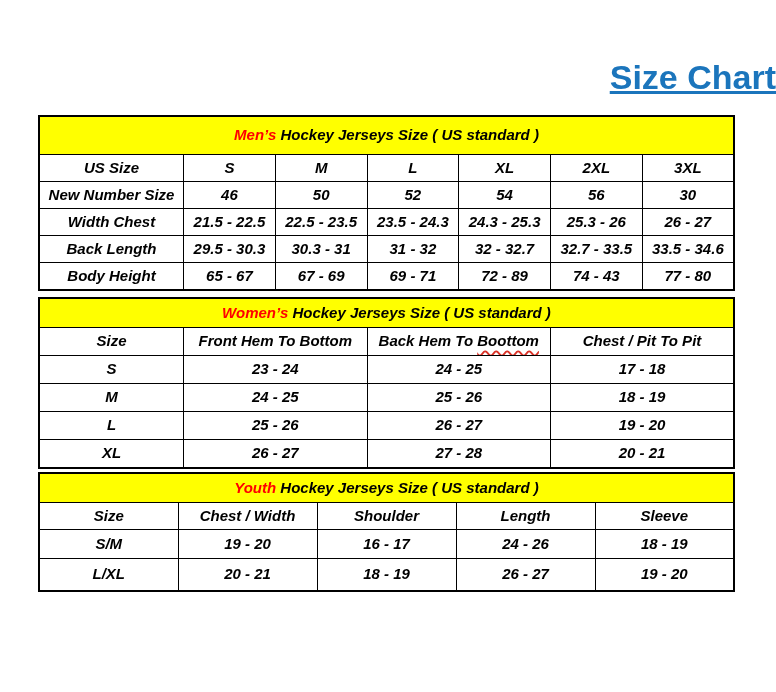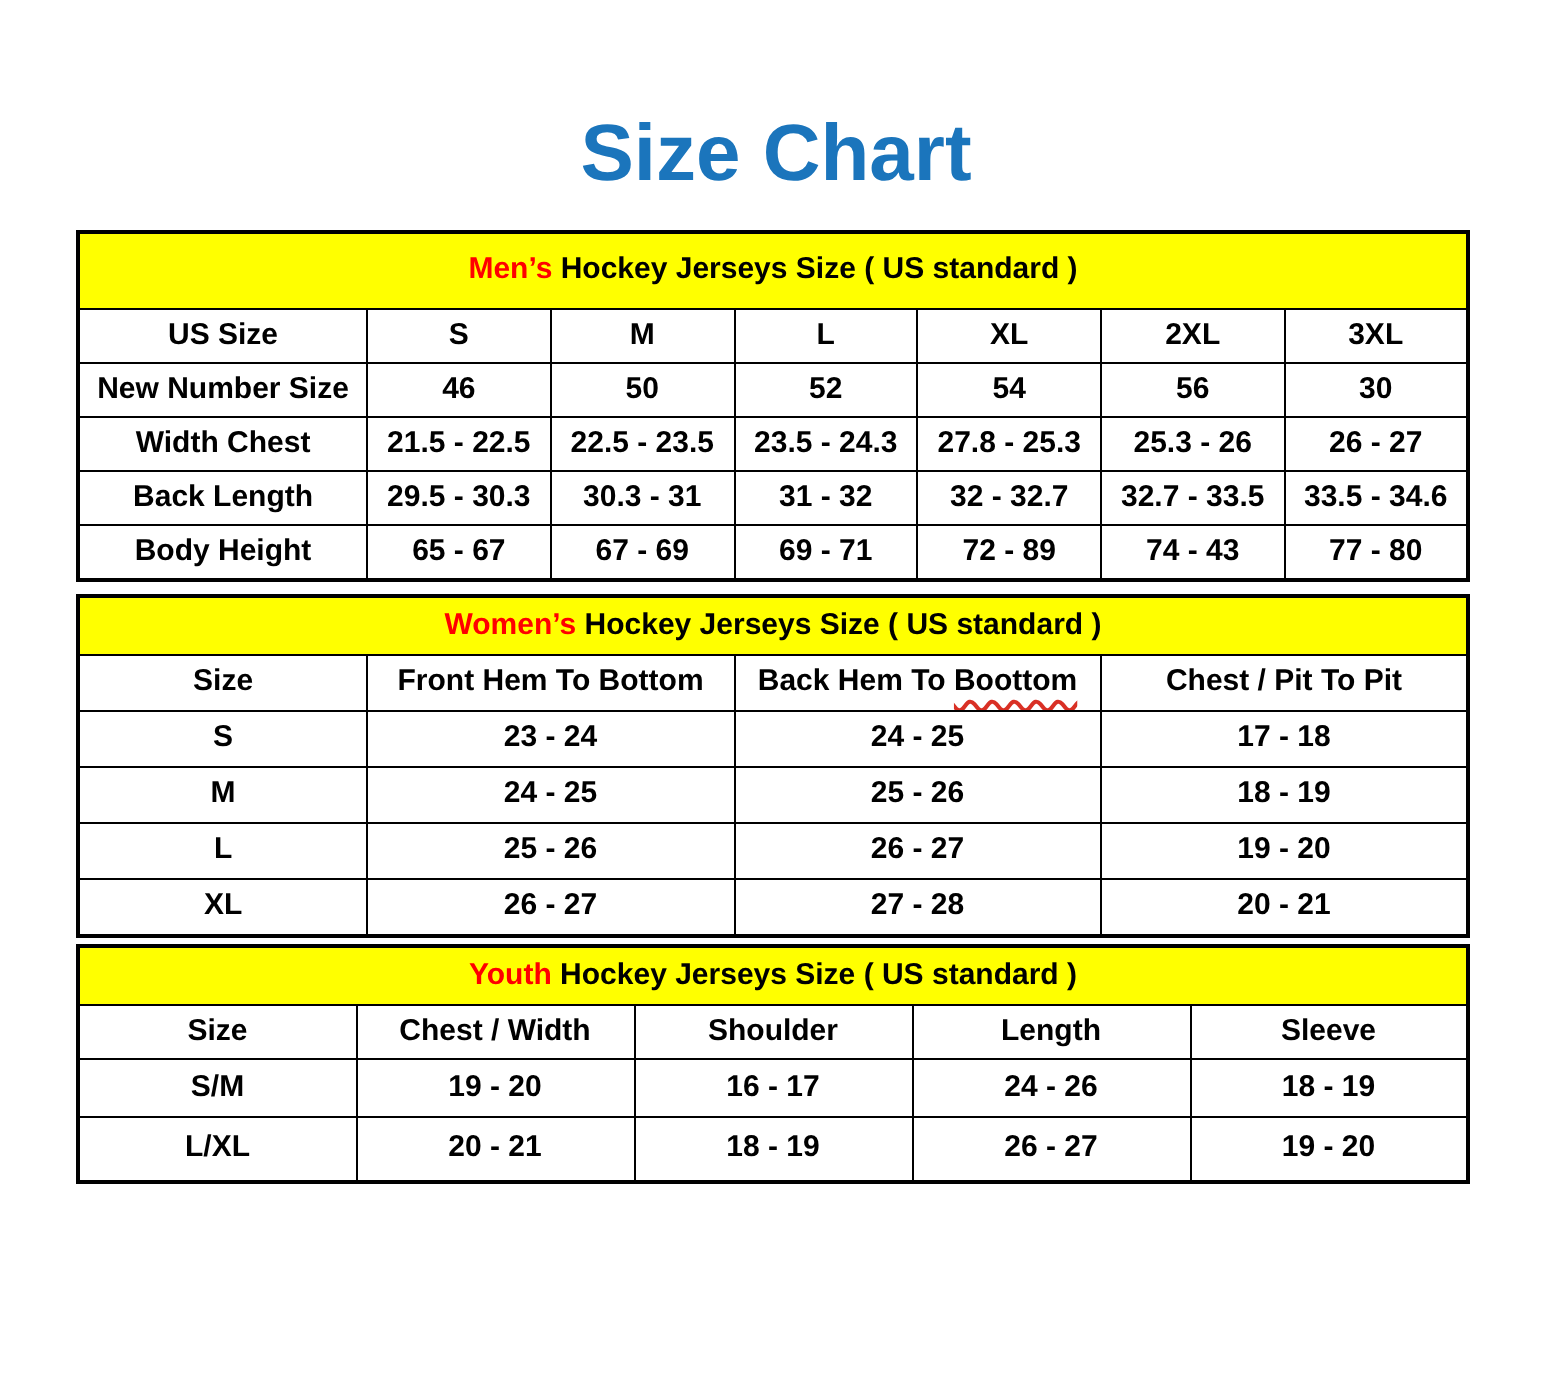--- a/index.html
+++ b/index.html
@@ -5,27 +5,28 @@
   html, body { margin: 0; padding: 0; }
   body {
     width: 776px; height: 692px; overflow: hidden;
     background: #ffffff;
     font-family: "Liberation Sans", sans-serif;
     font-weight: 700;
     color: #000;
   }
   .title {
     margin: 60px 0 21px 0;
-    text-align: center;
-    font-size: 40px;
+    text-align: right;
+    font-size: 34px;
     line-height: 34px;
     color: #1B75BC;
     letter-spacing: 0px;
-  }
-  .content { margin-left: 38px; width: 697px; }
+    text-decoration: underline;
+  }
+  .content { margin-left: 38px; width: 697px; font-style: italic; }
   table.t {
     border-collapse: collapse;
     width: 697px;
     table-layout: fixed;
     border: 2.5px solid #000;
   }
   table.t th, table.t td {
     border: 1.5px solid #000;
     text-align: center;
     vertical-align: middle;
@@ -98,21 +99,21 @@
         <td>52</td>
         <td>54</td>
         <td>56</td>
         <td>30</td>
       </tr>
       <tr class="r">
         <td>Width Chest</td>
         <td>21.5 - 22.5</td>
         <td>22.5 - 23.5</td>
         <td>23.5 - 24.3</td>
-        <td>27.8 - 25.3</td>
+        <td>24.3 - 25.3</td>
         <td>25.3 - 26</td>
         <td>26 - 27</td>
       </tr>
       <tr class="r">
         <td>Back Length</td>
         <td>29.5 - 30.3</td>
         <td>30.3 - 31</td>
         <td>31 - 32</td>
         <td>32 - 32.7</td>
         <td>32.7 - 33.5</td>

